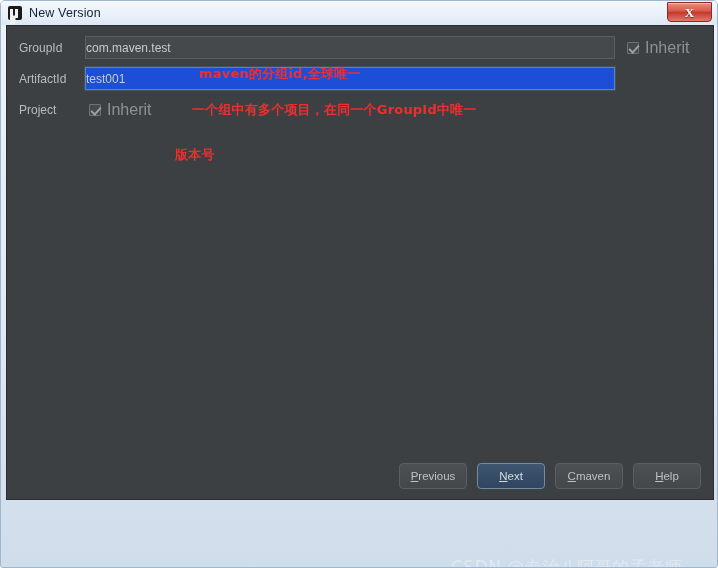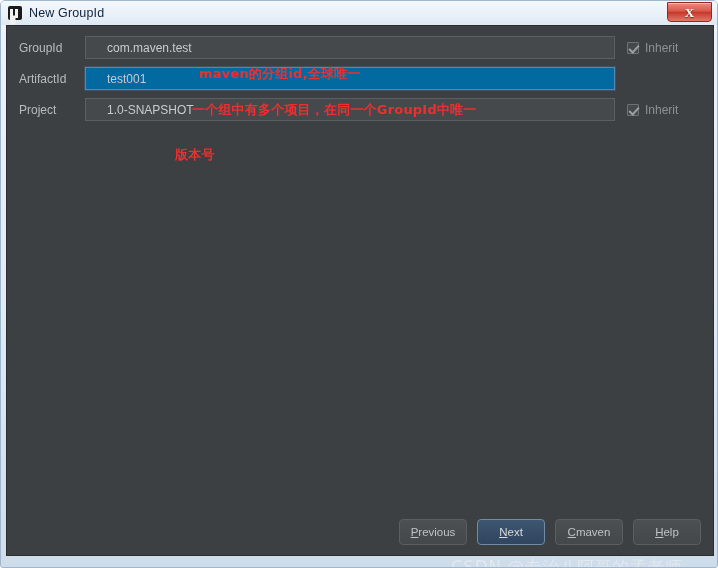--- a/index.html
+++ b/index.html
@@ -96,21 +96,21 @@
     text-shadow: 0 1px 1px rgba(0,0,0,.5);
     line-height: 1;
   }
 
   
   .dialog-body {
     position: absolute;
     left: 5px;
     top: 24px;
     width: 708px;
-    height: 531px;
+    height: 475px;
     box-sizing: border-box;
     background: #3c4043;
     border: 1px solid #2b2e30;
   }
 
   
   .form {
     position: absolute;
     left: 0; top: 0;
     width: 706px;
@@ -133,26 +133,26 @@
   }
   .field-input {
     flex: 1 1 auto;
     height: 23px;
     box-sizing: border-box;
     background: #45494c;
     border: 1px solid #5a5f63;
     color: #c8cbcd;
     font-size: 12px;
     font-family: "Liberation Sans", sans-serif;
-    padding: 0 21px;
+    padding: 0 0;
     outline: none;
     margin-right: 8px;
   }
   .field-input.focused {
-    background: #0369a1;
+    background: #1d4ed8;
     border: 1px solid #5786b0;
     box-shadow: 0 0 0 1px rgba(87,134,176,.25);
   }
   .inherit-slot {
     width: 86px;
     flex: 0 0 auto;
     display: flex;
     align-items: center;
     gap: 6px;
     padding-left: 4px;
@@ -173,21 +173,21 @@
     position: absolute;
     left: 3px;
     top: 0px;
     width: 4px;
     height: 8px;
     border: solid #9ca0a2;
     border-width: 0 2px 2px 0;
     transform: rotate(42deg);
   }
   .chk-label {
-    font-size: 12px;
+    font-size: 16px;
     color: #8e9193;
     white-space: nowrap;
   }
 
   
   .annotation {
     position: absolute;
     color: #ee2f2f;
     font-family: "DejaVu Sans", sans-serif;
     font-size: 13px;
@@ -249,21 +249,21 @@
     margin-top: 24px;
   }
 </style>
 </head>
 <body>
 
 <div class="window">
 
   <div class="titlebar">
     <span class="app-icon"></span>
-    <span class="title-text">New GroupId</span>
+    <span class="title-text">New Version</span>
   </div>
 
   <div class="close-btn">
     <span class="x">X</span>
   </div>
 
   <div class="dialog-body">
 
     <div class="form">
 
@@ -280,21 +280,20 @@
         <span class="field-label">ArtifactId</span>
         <input class="field-input focused" type="text" value="test001" style="">
         <span class="inherit-slot empty">
           <span class="chk"></span>
           <span class="chk-label"></span>
         </span>
       </div>
 
       <div class="form-row">
         <span class="field-label">Project</span>
-        <input class="field-input" type="text" value="1.0-SNAPSHOT" style="">
         <span class="inherit-slot">
           <span class="chk"></span>
           <span class="chk-label">Inherit</span>
         </span>
       </div>
 
     </div>
 
     <div class="annotation ann-1">maven的分组id,全球唯一</div>
     <div class="annotation ann-2">一个组中有多个项目，在同一个GroupId中唯一</div>

